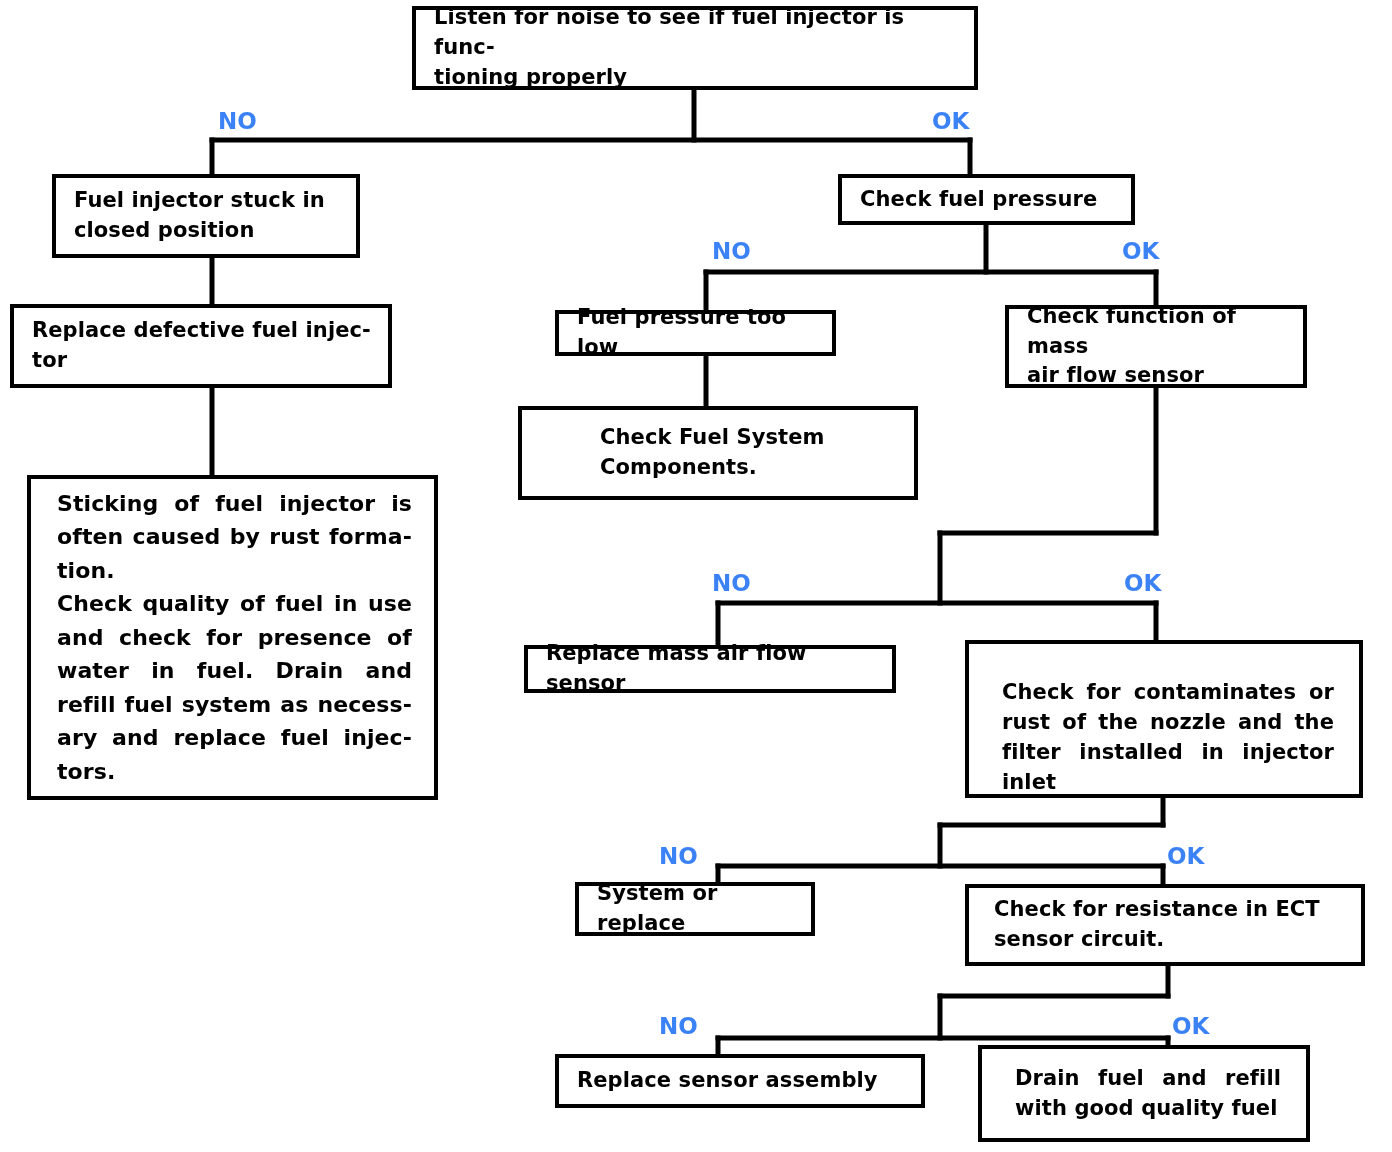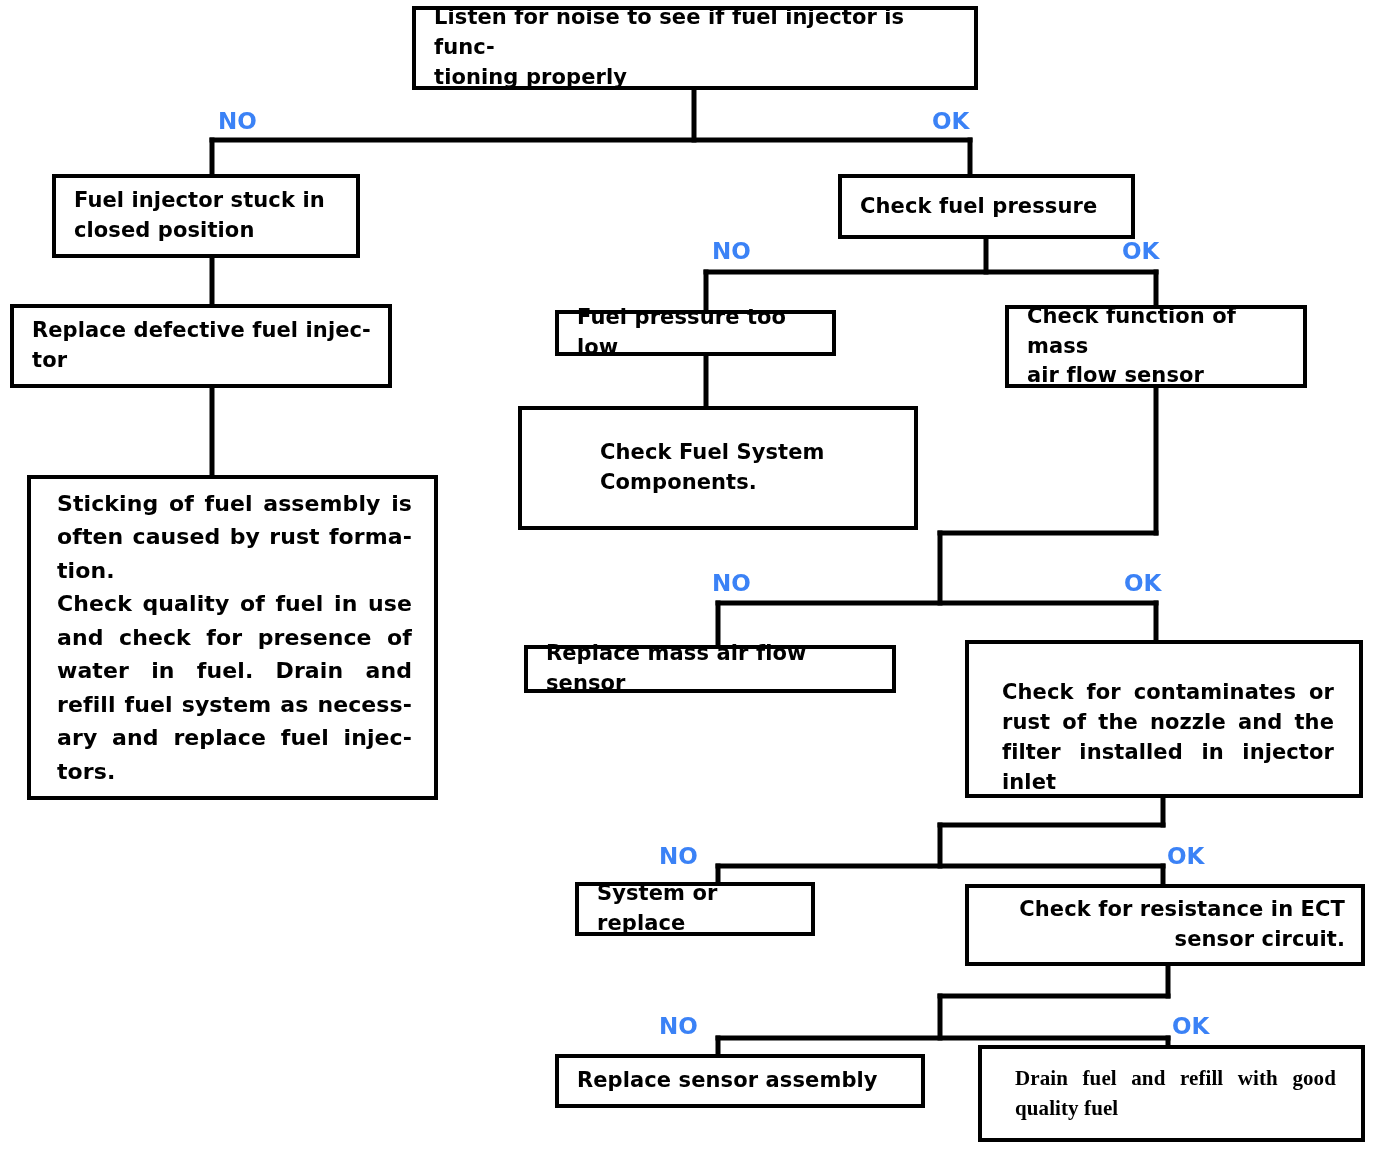--- a/index.html
+++ b/index.html
@@ -116,33 +116,33 @@
     <span class="txt">Listen for noise to see if fuel injector is func-
 tioning properly</span>
   </div>
 
   <div class="node pad-mid" style="left:10px; top:304px; width:382px; height:84px;">
     <span class="txt">Replace defective fuel injec-
 tor</span>
   </div>
 
   <div class="node just pad-left" style="left:27px; top:475px; width:411px; height:325px; font-size:22px; line-height:1.52;">
-    <span class="txt">Sticking of fuel assembly is often caused by rust forma-tion.
+    <span class="txt">Sticking of fuel injector is often caused by rust forma-tion.
 Check quality of fuel in use and check for presence of water in fuel. Drain and refill fuel system as necess-ary and replace fuel injec-tors.</span>
   </div>
 
-  <div class="node pad-mid" style="left:838px; top:174px; width:297px; height:65px;">
+  <div class="node pad-mid" style="left:838px; top:174px; width:297px; height:51px;">
     <span class="txt">Check fuel pressure</span>
   </div>
 
   <div class="node pad-mid" style="left:555px; top:310px; width:281px; height:46px;">
     <span class="txt">Fuel pressure too low</span>
   </div>
 
-  <div class="node" style="left:518px; top:406px; width:400px; height:124px;">
+  <div class="node" style="left:518px; top:406px; width:400px; height:94px;">
     <span class="txt" style="padding-left:78px;">Check Fuel System
 Components.</span>
   </div>
 
   <div class="node pad-mid" style="left:1005px; top:305px; width:302px; height:83px;">
     <span class="txt">Check function of mass
 air flow sensor</span>
   </div>
 
   <div class="node pad-mid" style="left:524px; top:645px; width:372px; height:48px;">
@@ -151,29 +151,29 @@
 
   <div class="node just" style="left:965px; top:640px; width:398px; height:158px;">
     <span class="txt" style="padding-left:33px; padding-right:25px;margin-top:38px;">Check for contaminates or rust of the nozzle and the filter installed in injector inlet</span>
   </div>
 
   <div class="node pad-mid" style="left:575px; top:882px; width:240px; height:54px;">
     <span class="txt">System or replace</span>
   </div>
 
   <div class="node pad-mid" style="left:965px; top:884px; width:400px; height:82px;">
-    <span class="txt" style="padding-left:25px;text-align:right;">Check for resistance in ECT
+    <span class="txt" style="padding-left:25px;">Check for resistance in ECT
 sensor circuit.</span>
   </div>
 
   <div class="node pad-mid" style="left:555px; top:1054px; width:370px; height:54px;">
     <span class="txt">Replace sensor assembly</span>
   </div>
 
-  <div class="node just" style="left:978px; top:1045px; width:387px; height:97px;font-family:Liberation Serif, serif;">
+  <div class="node just" style="left:978px; top:1045px; width:332px; height:97px;">
     <span class="txt" style="padding-left:33px; padding-right:25px;">Drain fuel and refill with good quality fuel</span>
   </div>
 
   <div class="label" style="left:218px; top:108px;">NO</div>
   <div class="label" style="left:932px; top:108px;">OK</div>
 
   <div class="label" style="left:712px; top:238px;">NO</div>
   <div class="label" style="left:1122px; top:238px;">OK</div>
 
   <div class="label" style="left:712px; top:570px;">NO</div>

